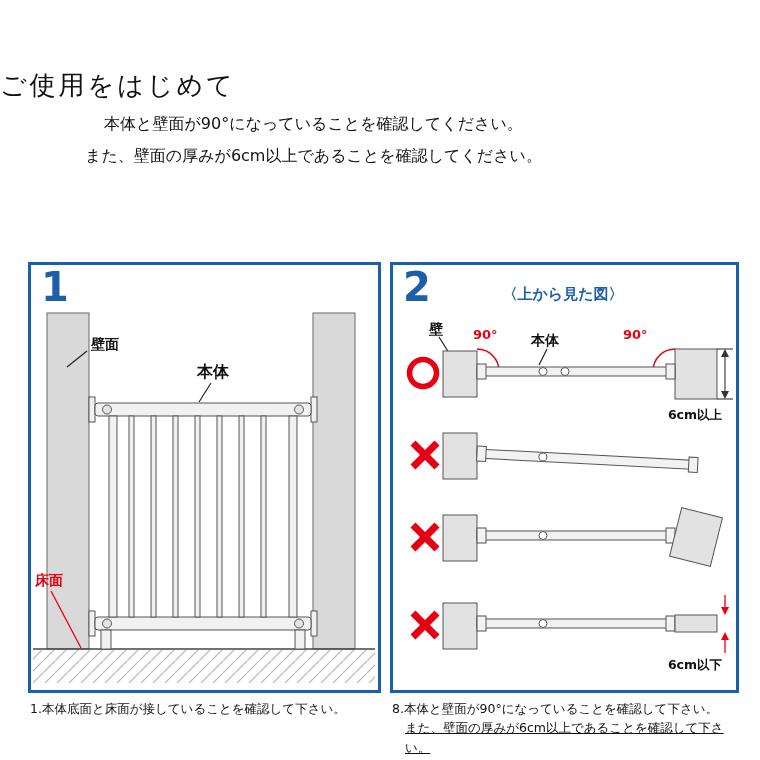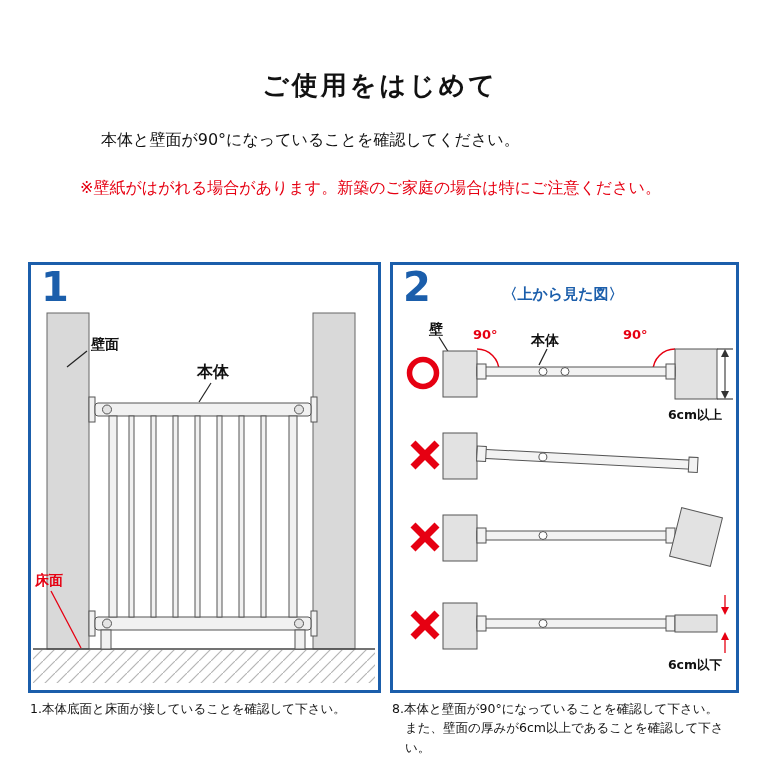--- a/index.html
+++ b/index.html
@@ -1,46 +1,46 @@
 <!DOCTYPE html>
 <html><head>
 <meta charset="utf-8">
 <style>
   html,body{margin:0;padding:0;background:#ffffff;}
   body{width:760px;height:760px;font-family:"DejaVu Sans","Liberation Sans",sans-serif;color:#111;}
   .page{position:relative;width:760px;height:760px;overflow:hidden;background:#fff;}
-  .title{position:absolute;top:44px;left:0;width:100%;text-align:center;
-         font-size:26px;font-weight:bold;letter-spacing:3px;color:#111;margin-top:24px;}
+  .title{position:absolute;top:44px;left:0;width:100%;text-align:left;
+         font-size:26px;font-weight:normal;letter-spacing:3px;color:#111;margin-top:24px;}
   .intro{position:absolute;top:108px;left:64px;font-size:16px;line-height:32px;}
-  .intro p{margin:16px;}
+  .intro p{margin:0;text-align:center;}
   .intro .body-line{padding-left:21px;color:#111;}
   .intro .warn-line{color:#e60012;}
   .panels{position:absolute;top:262px;left:28px;display:flex;gap:9px;}
   .panel{position:relative;border:3px solid #1b5eab;background:#fff;box-sizing:border-box;}
   .panel-1{width:353px;height:431px;}
   .panel-2{width:349px;height:431px;}
   .panel-number{position:absolute;top:2px;left:10px;font-size:40px;font-weight:bold;
                 color:#1b5eab;line-height:1;z-index:2;}
   .panel svg{position:absolute;top:0;left:0;}
   svg text{font-family:"DejaVu Sans","Liberation Sans",sans-serif;}
   .captions{position:absolute;top:699px;left:30px;width:712px;display:flex;font-size:12.5px;line-height:1.55;color:#111;}
   .caption-1{width:362px;}
   .caption-2{width:350px;}
-  .caption-2 .cap-line2{padding-left:13px;}
+  .caption-2 .cap-line2{padding-left:13px;text-decoration:underline;}
 </style>
 </head>
 <body>
 
 <div class="page">
 
   <h1 class="title">ご使用をはじめて</h1>
 
   <div class="intro">
     <p class="body-line">本体と壁面が90°になっていることを確認してください。</p>
-    <p class="warn-line">※壁紙がはがれる場合があります。新築のご家庭の場合は特にご注意ください。</p>
+    <p class="body-line">また、壁面の厚みが6cm以上であることを確認してください。</p>
   </div>
 
   <div class="panels">
 
     <div class="panel panel-1">
       <div class="panel-number">1</div>
       <svg width="347" height="425" viewBox="0 0 347 425">
         <defs>
           <pattern id="hatch" width="12" height="12" patternUnits="userSpaceOnUse">
             <path d="M-2,14 L14,-2" stroke="#b5b5b5" stroke-width="1.2"></path>

